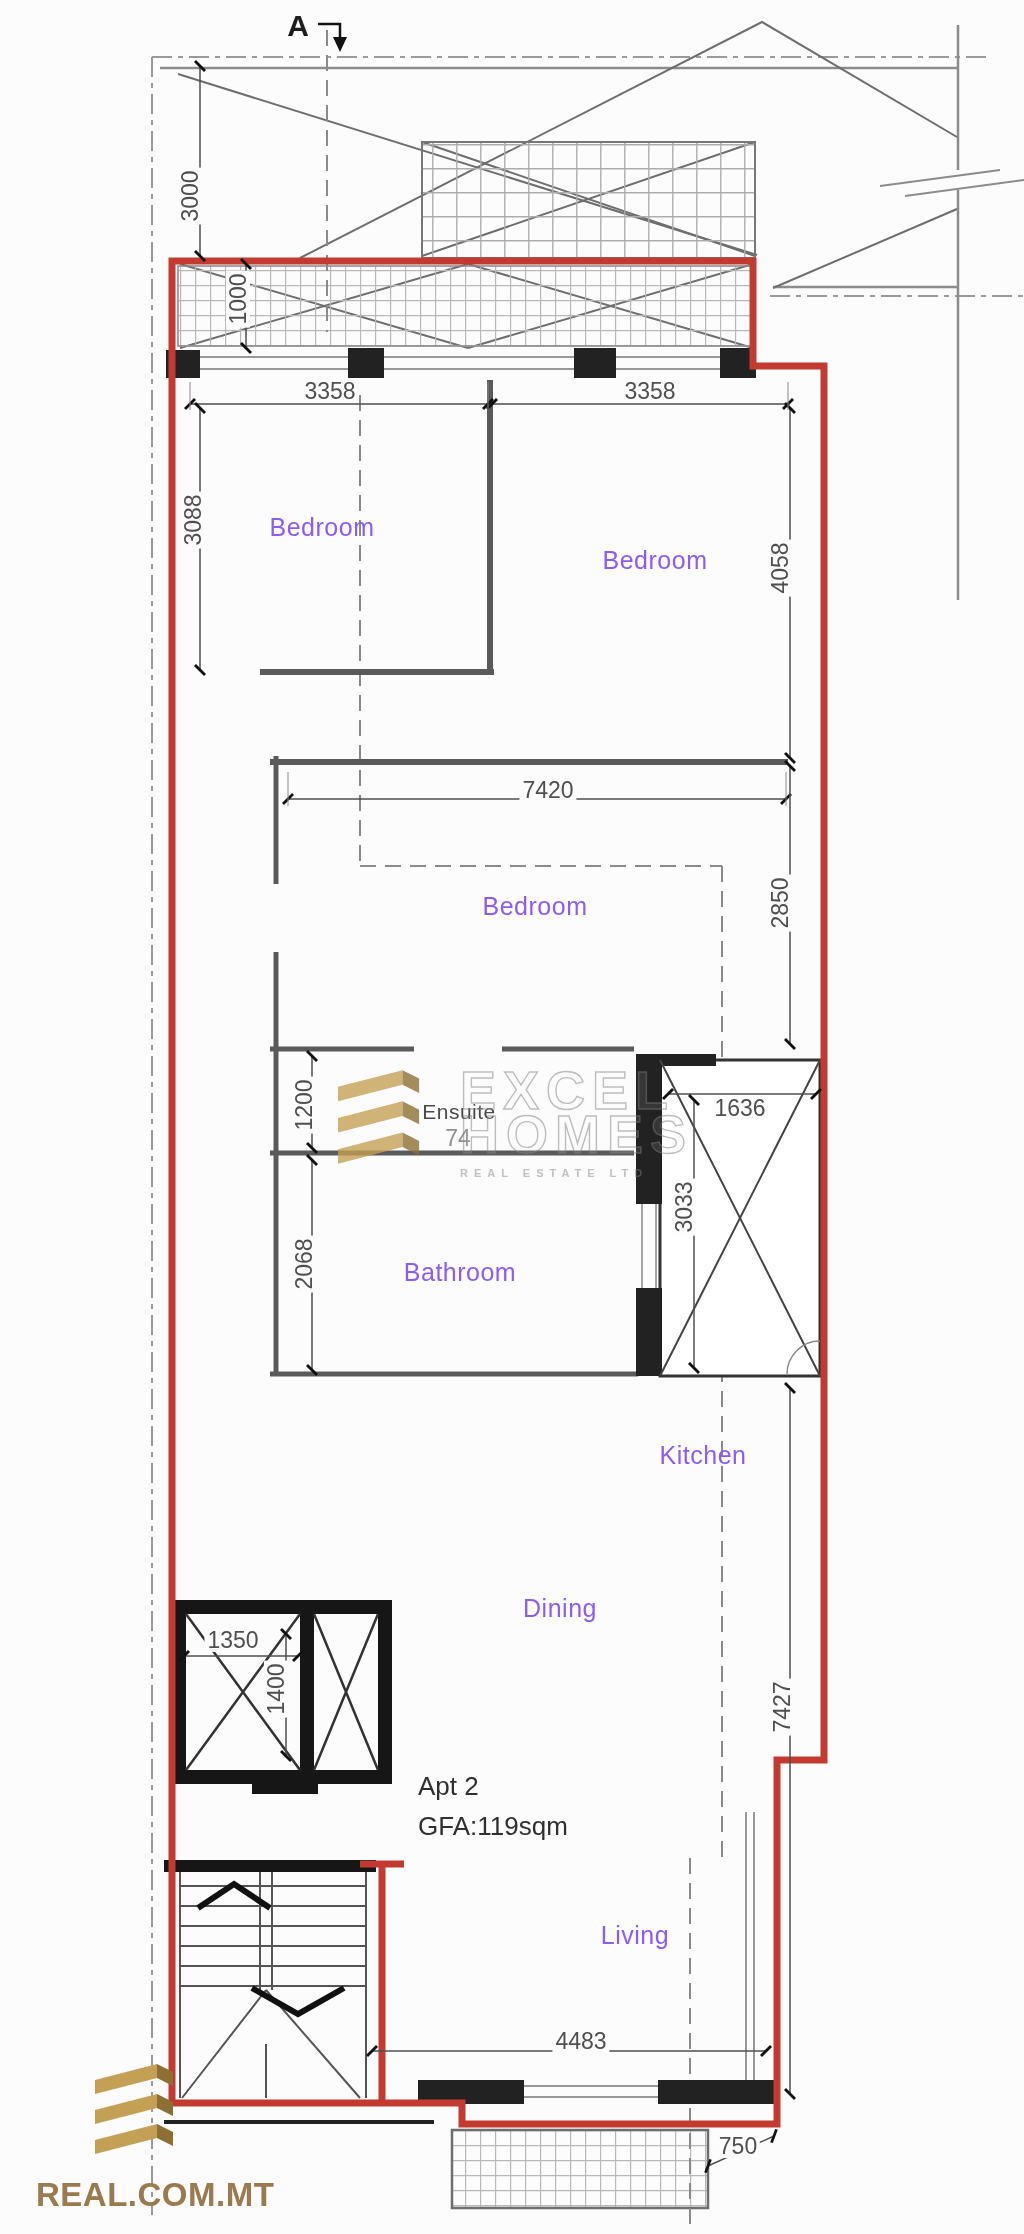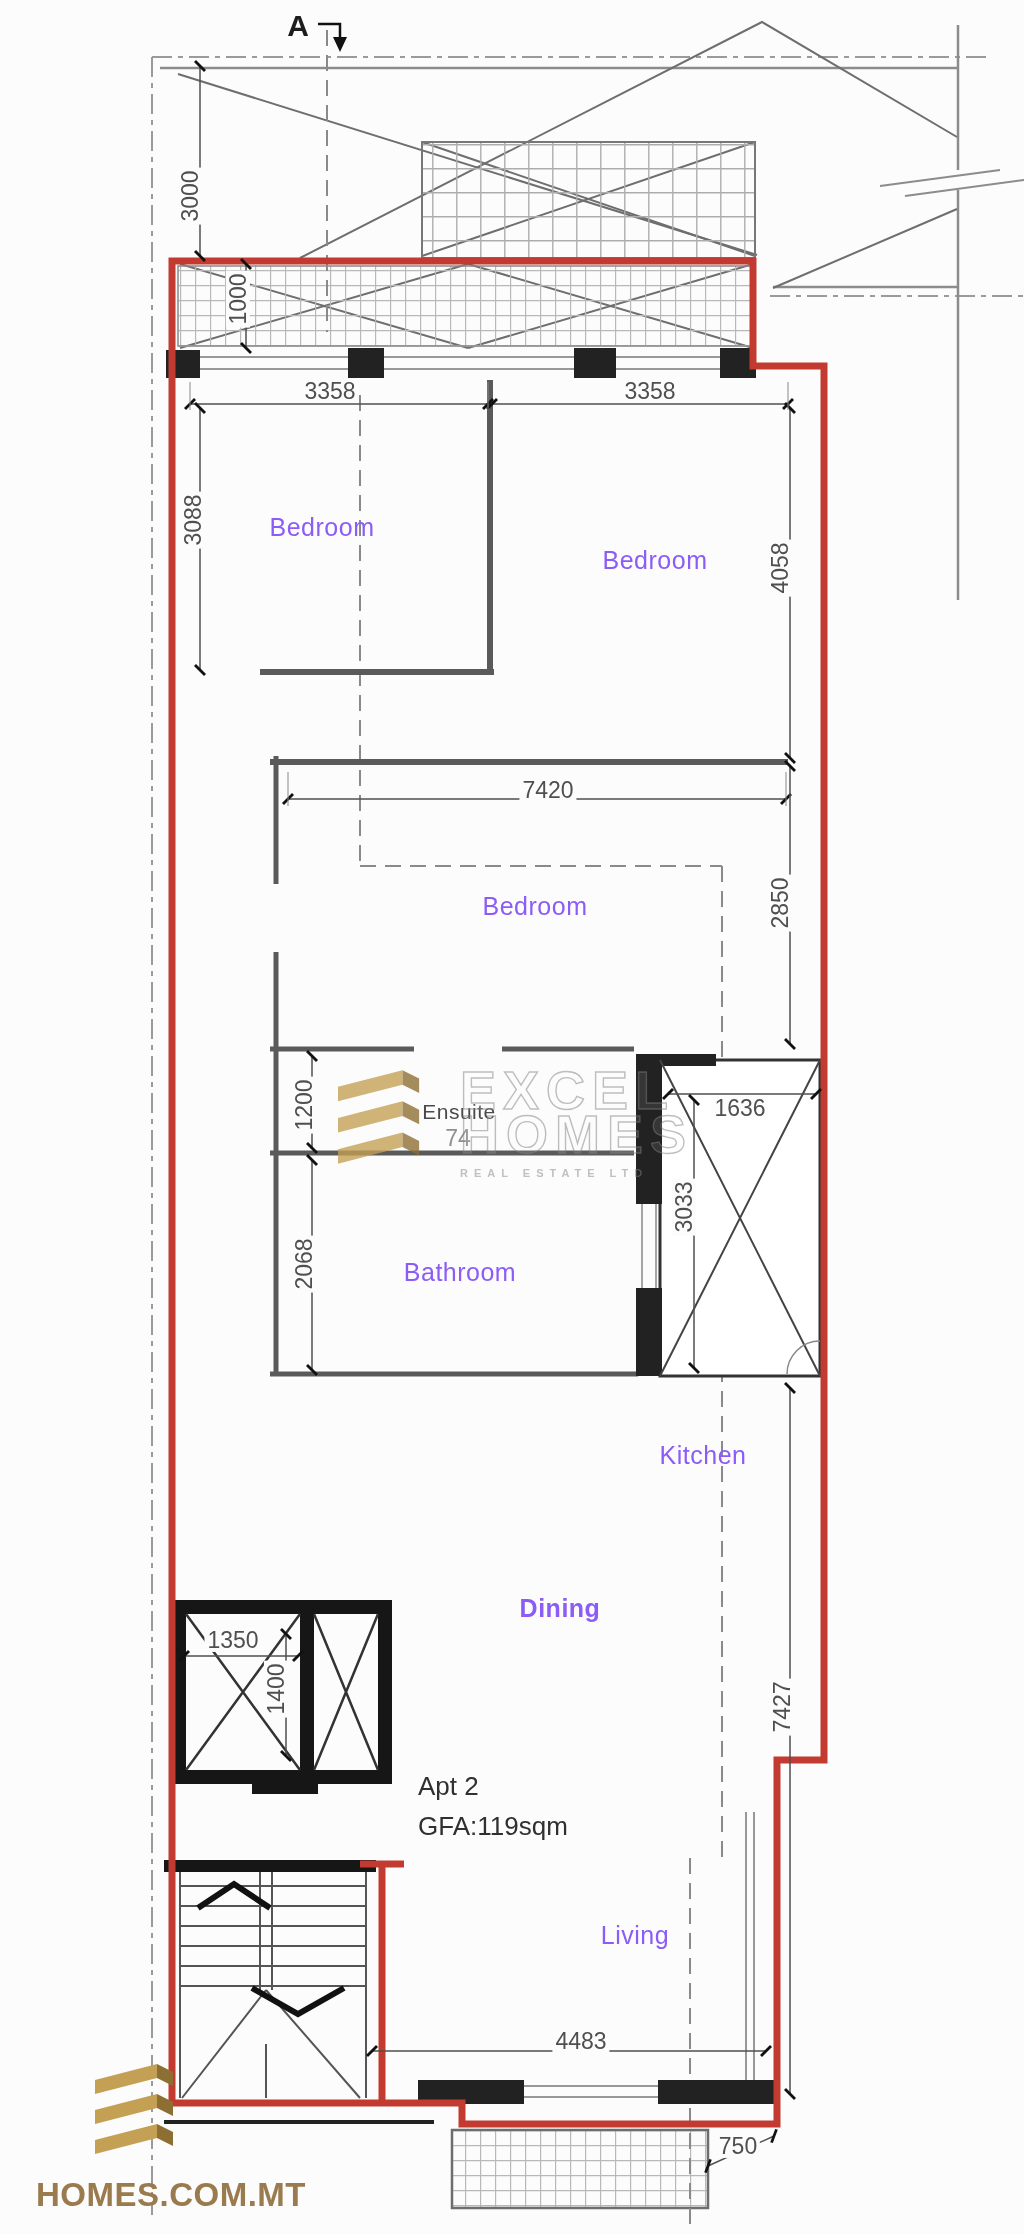--- a/index.html
+++ b/index.html
@@ -178,21 +178,21 @@
   </svg>
 
   <div class="lbl section-label" style="left:298px;top:26px;">A</div>
 
   <div class="lbl room" style="left:322px;top:527px;">Bedroom</div>
   <div class="lbl room" style="left:655px;top:560px;">Bedroom</div>
   <div class="lbl room" style="left:535px;top:906px;">Bedroom</div>
   <div class="lbl room small" style="left:459px;top:1112px;">Ensuite</div>
   <div class="lbl room" style="left:460px;top:1272px;">Bathroom</div>
   <div class="lbl room" style="left:703px;top:1455px;">Kitchen</div>
-  <div class="lbl room" style="left:560px;top:1608px;font-weight:bold;">Dining</div>
+  <div class="lbl room" style="left:560px;top:1608px;">Dining</div>
   <div class="lbl room" style="left:635px;top:1935px;">Living</div>
 
   <div class="lbl apt" style="left:418px;top:1786px;transform:translate(0,-50%);">Apt 2</div>
   <div class="lbl apt" style="left:418px;top:1826px;transform:translate(0,-50%);">GFA:119sqm</div>
 
   <div class="lbl dim vert" style="left:190px;top:196px;">3000</div>
   <div class="lbl dim vert" style="left:238px;top:299px;">1000</div>
   <div class="lbl dim" style="left:330px;top:391px;">3358</div>
   <div class="lbl dim" style="left:650px;top:391px;">3358</div>
   <div class="lbl dim vert" style="left:193px;top:520px;">3088</div>
@@ -227,15 +227,15 @@
   </div>
 
   <svg class="brand-logo" width="100" height="96" viewBox="0 0 100 96">
     <polygon points="0,18 62,2 62,16 0,32" fill="#c3a054"></polygon>
     <polygon points="62,2 78,10 78,24 62,16" fill="#8d6f33"></polygon>
     <polygon points="0,48 62,32 62,46 0,62" fill="#c3a054"></polygon>
     <polygon points="62,32 78,40 78,54 62,46" fill="#8d6f33"></polygon>
     <polygon points="0,78 62,62 62,76 0,92" fill="#c3a054"></polygon>
     <polygon points="62,62 78,70 78,84 62,76" fill="#8d6f33"></polygon>
   </svg>
-  <div class="brand">HOMES.COM.MT</div>
+  <div class="brand">REAL.COM.MT</div>
 
 </div>
 
 </body></html>

